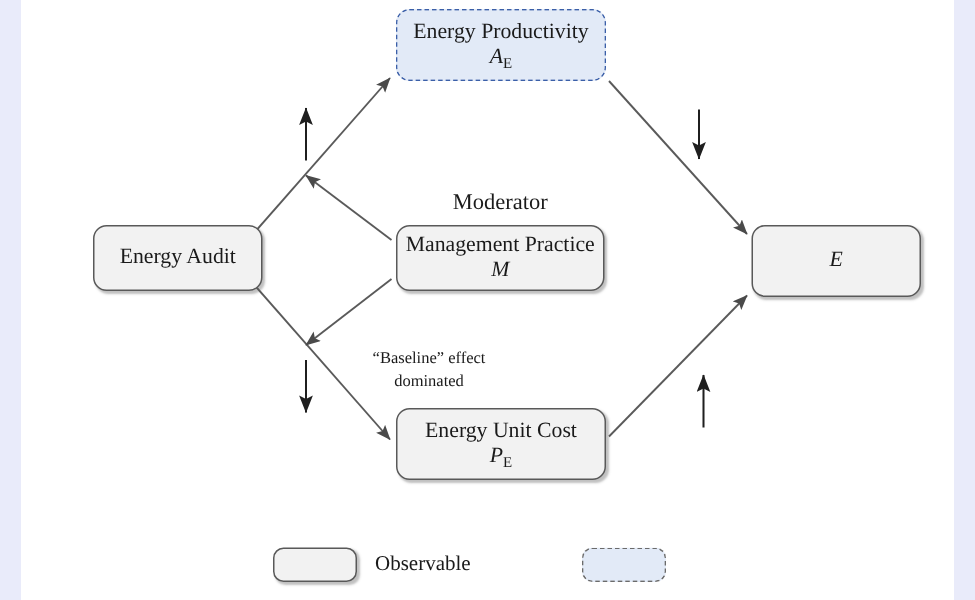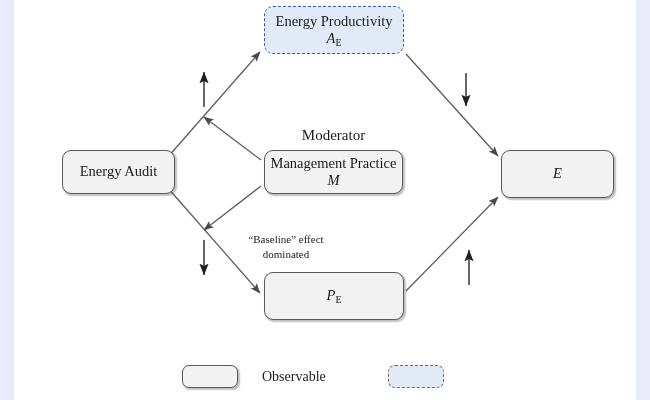--- a/index.html
+++ b/index.html
@@ -76,21 +76,21 @@
     left: 212px; top: 206px; width: 120px;
     font-size: 11px; text-align: center; line-height: 1.35;
     white-space: normal;
     margin-top: 26px;
   }
 
   .legend {
     position: absolute;
     display: flex;
     align-items: center;
-    gap: 24px;
+    gap: 12px;
   }
   #legend-observable   { left: 168px; top: 365px; }
   #legend-unobservable { left: 374px; top: 365px; }
   .legend .swatch { width: 56px; height: 23px; border-radius: 7px; box-sizing: border-box; }
   .legend .swatch.observable   { background: #f2f2f2; border: 1.4px solid #595959; box-shadow: 1.5px 1.5px 1.5px rgba(90,90,90,0.38); }
   .legend .swatch.unobservable { background: #e2eaf7; border: 1.7px dashed #6b6b6b; }
   .legend .legend-text { font-size: 14px; color: #1a1a1a; }
 </style>
 </head>
 <body>
@@ -136,20 +136,21 @@
     <span class="line1">Energy Productivity</span>
     <span class="line2"><span>A</span><sub>E</sub></span>
   </div>
 
   <div class="node observable" id="node-mgmt-practice">
     <span class="line1">Management Practice</span>
     <span class="line2">M</span>
   </div>
 
   <div class="node observable" id="node-energy-cost">
+    <span class="line1">Energy Unit Cost</span>
     <span class="line2"><span>P</span><sub>E</sub></span>
   </div>
 
   <div class="node observable" id="node-energy-use">
     <span class="line2">E</span>
   </div>
 
   <div class="caption" id="moderator-label">Moderator</div>
 
   <div class="caption" id="baseline-note">“Baseline” effect dominated</div>

